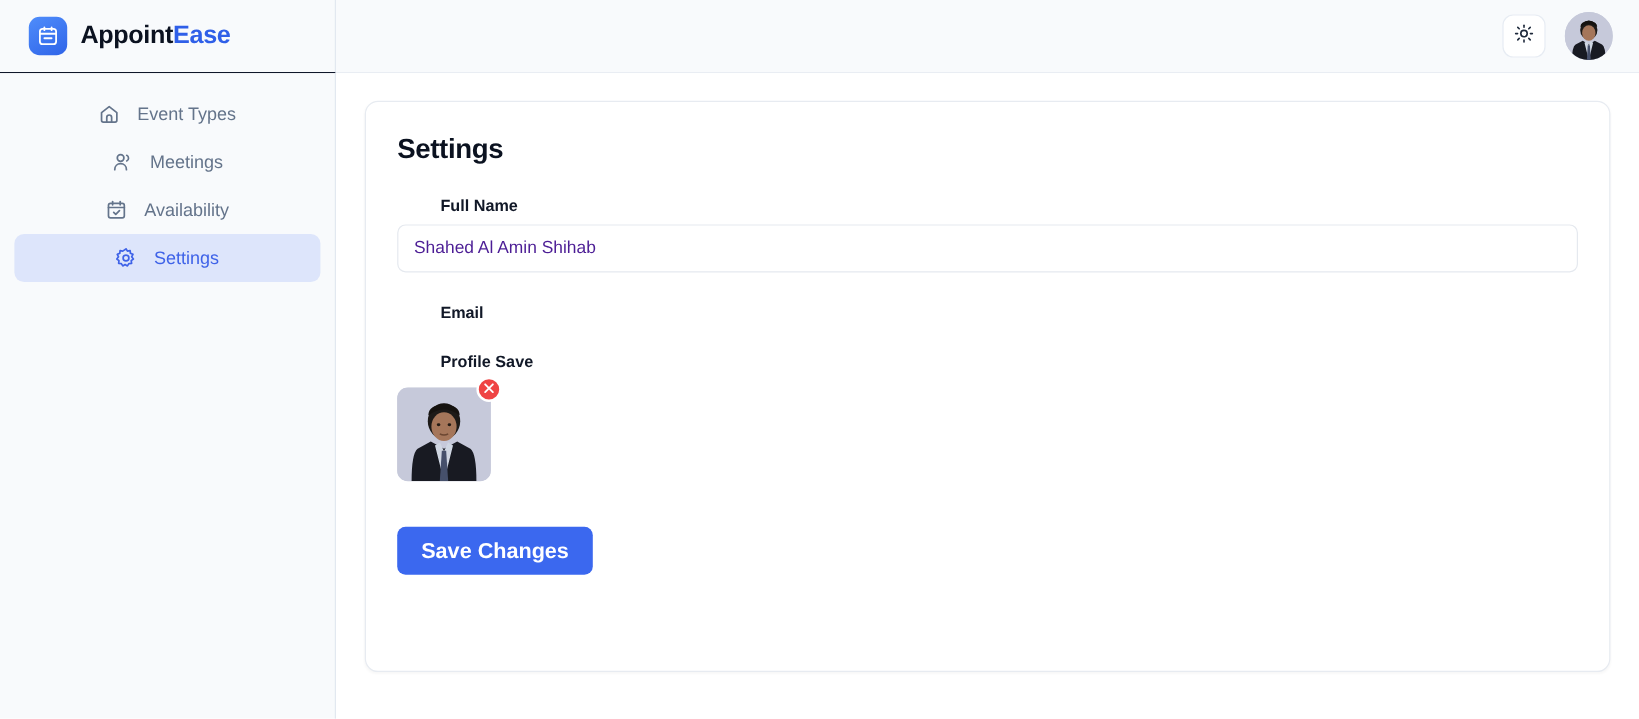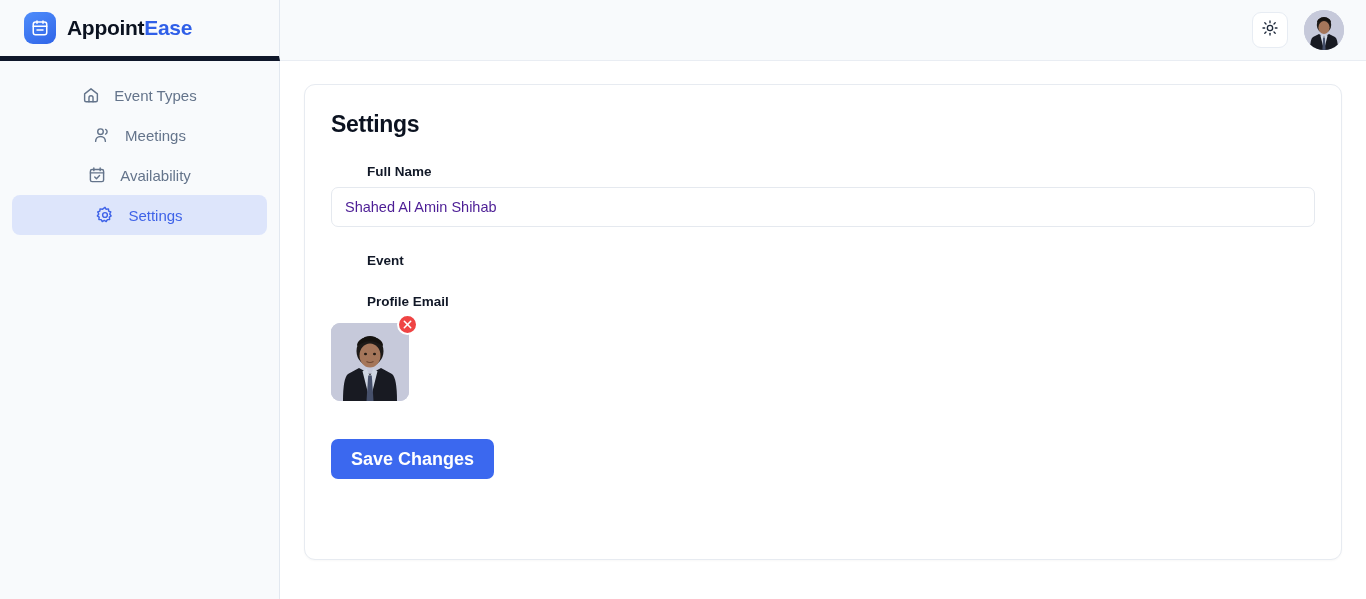--- a/index.html
+++ b/index.html
@@ -22,21 +22,21 @@
   .top-row {
     display: flex;
     height: 61px;
     flex: 0 0 61px;
   }
   .brand {
     width: 280px;
     flex: 0 0 280px;
     background: #f8fafc;
     border-right: 1px solid #e2e8f0;
-    border-bottom: 5px solid #0f172a;
+    border-bottom: 1px solid #0f172a;
     display: flex;
     align-items: center;
     padding-left: 24px;
     gap: 11px;
   }
   .brand-logo {
     width: 32px;
     height: 32px;
     border-radius: 9px;
     background: linear-gradient(150deg, #4f8dfb 0%, #2f64e8 100%);
@@ -315,25 +315,25 @@
       <div class="card">
 
         <div class="card-title">Settings</div>
 
         <div class="field">
           <div class="field-label">Full Name</div>
           <input class="input" type="text" value="Shahed Al Amin Shihab" placeholder="Full Name" style="">
         </div>
 
         <div class="field">
-          <div class="field-label">Event</div>
+          <div class="field-label">Email</div>
         </div>
 
         <div class="field">
-          <div class="field-label">Profile Email</div>
+          <div class="field-label">Profile Save</div>
           <div class="thumb-wrap">
             <div class="thumb">
               <svg width="78" height="78" viewBox="0 0 78 78">
                 <rect width="78" height="78" fill="#c6c9da"></rect>
                 <ellipse cx="39" cy="28" rx="13.5" ry="15" fill="#1d1a18"></ellipse>
                 <ellipse cx="39" cy="32.5" rx="10.5" ry="12" fill="#a5765a"></ellipse>
                 <path d="M26 23 Q39 13.5 52 23 Q52 15 39 13.5 Q26 15 26 23 Z" fill="#15120f"></path>
                 <ellipse cx="34.5" cy="31" rx="1.5" ry="1.2" fill="#231a14"></ellipse>
                 <ellipse cx="43.5" cy="31" rx="1.5" ry="1.2" fill="#231a14"></ellipse>
                 <path d="M35.5 38.5 q3.5 2 7 0" stroke="#6b4631" stroke-width="1.2" fill="none"></path>

